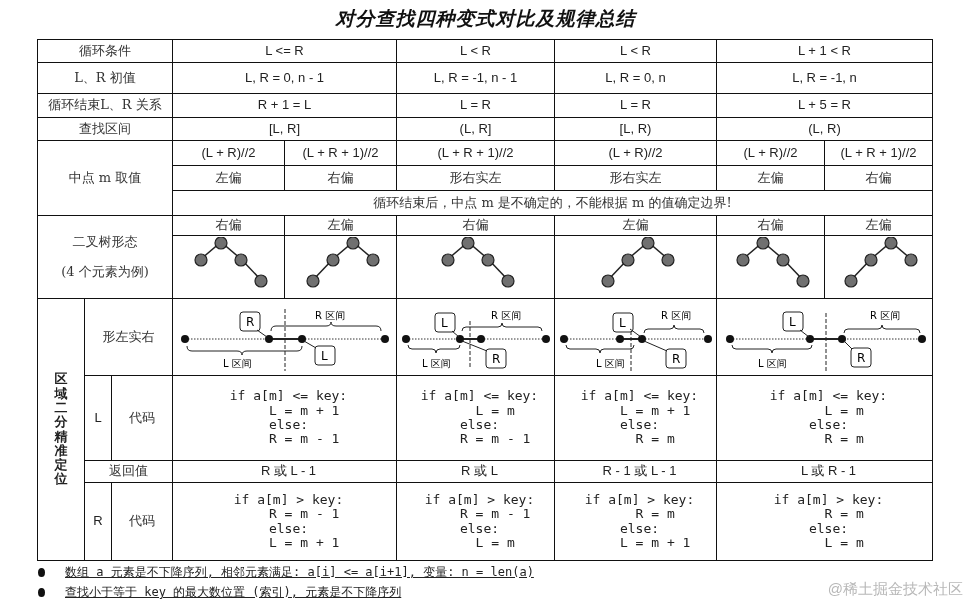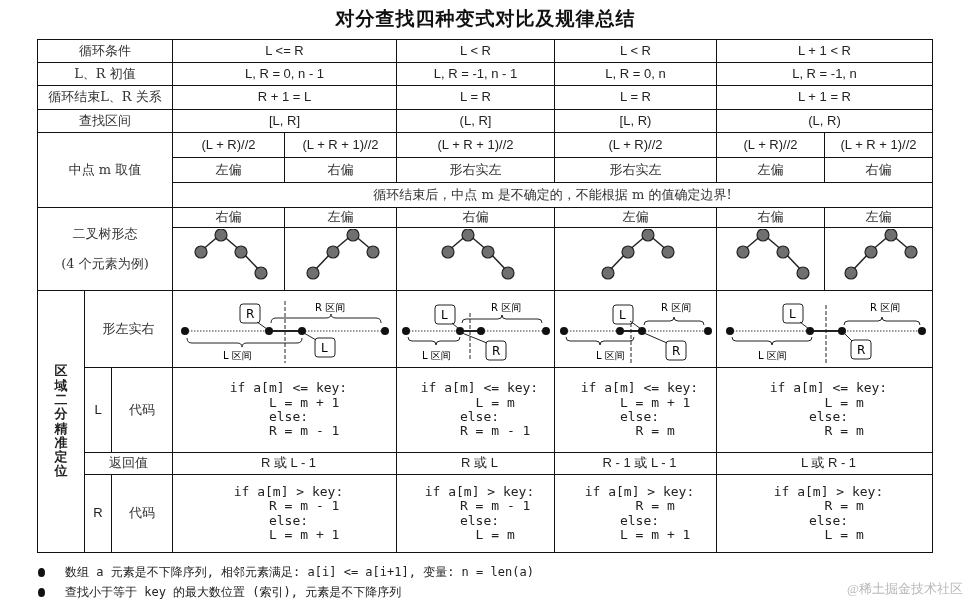--- a/index.html
+++ b/index.html
@@ -1,33 +1,33 @@
 <!DOCTYPE html>
 <html><head>
 <meta charset="utf-8">
 <style>
   html, body { margin: 0; padding: 0; background: #ffffff; }
   body { width: 971px; height: 609px; position: relative; overflow: hidden;
          font-family: "DejaVu Sans", sans-serif; color: #222; }
   .title { position: absolute; left: 0; top: 6px; width: 971px; text-align: center;
-           font-family: "DejaVu Serif", serif; font-weight: bold; font-size: 19px; letter-spacing: 1px; color: #111; }
+           font-family: "DejaVu Serif", serif; font-weight: bold; font-size: 19px; letter-spacing: 1px; color: #111; font-style: italic; }
   table.main { position: absolute; left: 37px; top: 39px; border-collapse: collapse; table-layout: fixed; border-radius: 28px; }
   table.main td { border: 1.5px solid #111; padding: 0; text-align: center; vertical-align: middle;
                   font-size: 13px; line-height: 1.1; overflow: hidden; }
   .mono { font-family: Liberation Sans, sans-serif; font-size: 12.5px; }
   .cn { font-family: "DejaVu Serif", serif; font-size: 13.5px; color: #333; }
   .code { text-align: right; vertical-align: middle; padding-left: 8px !important;
           font-family: "DejaVu Sans Mono", monospace; font-size: 12.5px; white-space: pre; line-height: 16.5px; }
   .vlabel { font-family: "DejaVu Serif", serif; font-weight: bold; font-size: 14px; line-height: 21px; }
   .ret { text-align: center; padding-left: 8px !important; }
   svg { display: block; margin: 0 auto; }
   .notes { position: absolute; left: 38px; top: 562px; font-size: 12px; font-family: "DejaVu Sans Mono", monospace; color: #222; }
-  .notes div { height: 20px; line-height: 20px; display: flex; align-items: center; }
+  .notes div { height: 20px; line-height: 20px; display: flex; align-items: center; text-decoration: underline; }
   .bullet { display: inline-block; width: 7px; height: 9px; background: #111; border-radius: 50%; margin-right: 20px; }
-  .watermark { position: absolute; right: 8px; top: 580px; font-size: 13px; color: #b8b8b8; font-family: Liberation Serif, serif; }
+  .watermark { position: absolute; right: 8px; top: 580px; font-size: 15px; color: #b8b8b8; font-family: Liberation Sans, sans-serif; }
 </style>
 </head>
 <body>
 
 <div class="title">对分查找四种变式对比及规律总结</div>
 
 <table class="main">
   <colgroup>
     <col style="width:47px">
       <col style="width:27px">
@@ -41,33 +41,33 @@
   </colgroup>
 
   <tbody>
       <tr style="height:23px">
     <td colspan="3" class="cn">循环条件</td>
     <td colspan="2" class="mono">L &lt;= R</td>
     <td class="mono">L &lt; R</td>
     <td class="mono">L &lt; R</td>
     <td colspan="2" class="mono">L + 1 &lt; R</td>
   </tr>
-  <tr style="height:23px">
+  <tr style="height:31px">
     <td colspan="3" class="cn">L、R 初值</td>
     <td colspan="2" class="mono">L, R = 0, n - 1</td>
     <td class="mono">L, R = -1, n - 1</td>
     <td class="mono">L, R = 0, n</td>
     <td colspan="2" class="mono">L, R = -1, n</td>
   </tr>
   <tr style="height:24px">
     <td colspan="3" class="cn">循环结束L、R 关系</td>
     <td colspan="2" class="mono">R + 1 = L</td>
     <td class="mono">L = R</td>
     <td class="mono">L = R</td>
-    <td colspan="2" class="mono">L + 1 = R</td>
+    <td colspan="2" class="mono">L + 5 = R</td>
   </tr>
   <tr style="height:23px">
     <td colspan="3" class="cn">查找区间</td>
     <td colspan="2" class="mono">[L, R]</td>
     <td class="mono">(L, R]</td>
     <td class="mono">[L, R)</td>
     <td colspan="2" class="mono">(L, R)</td>
   </tr>
 
   <tr style="height:25px">

